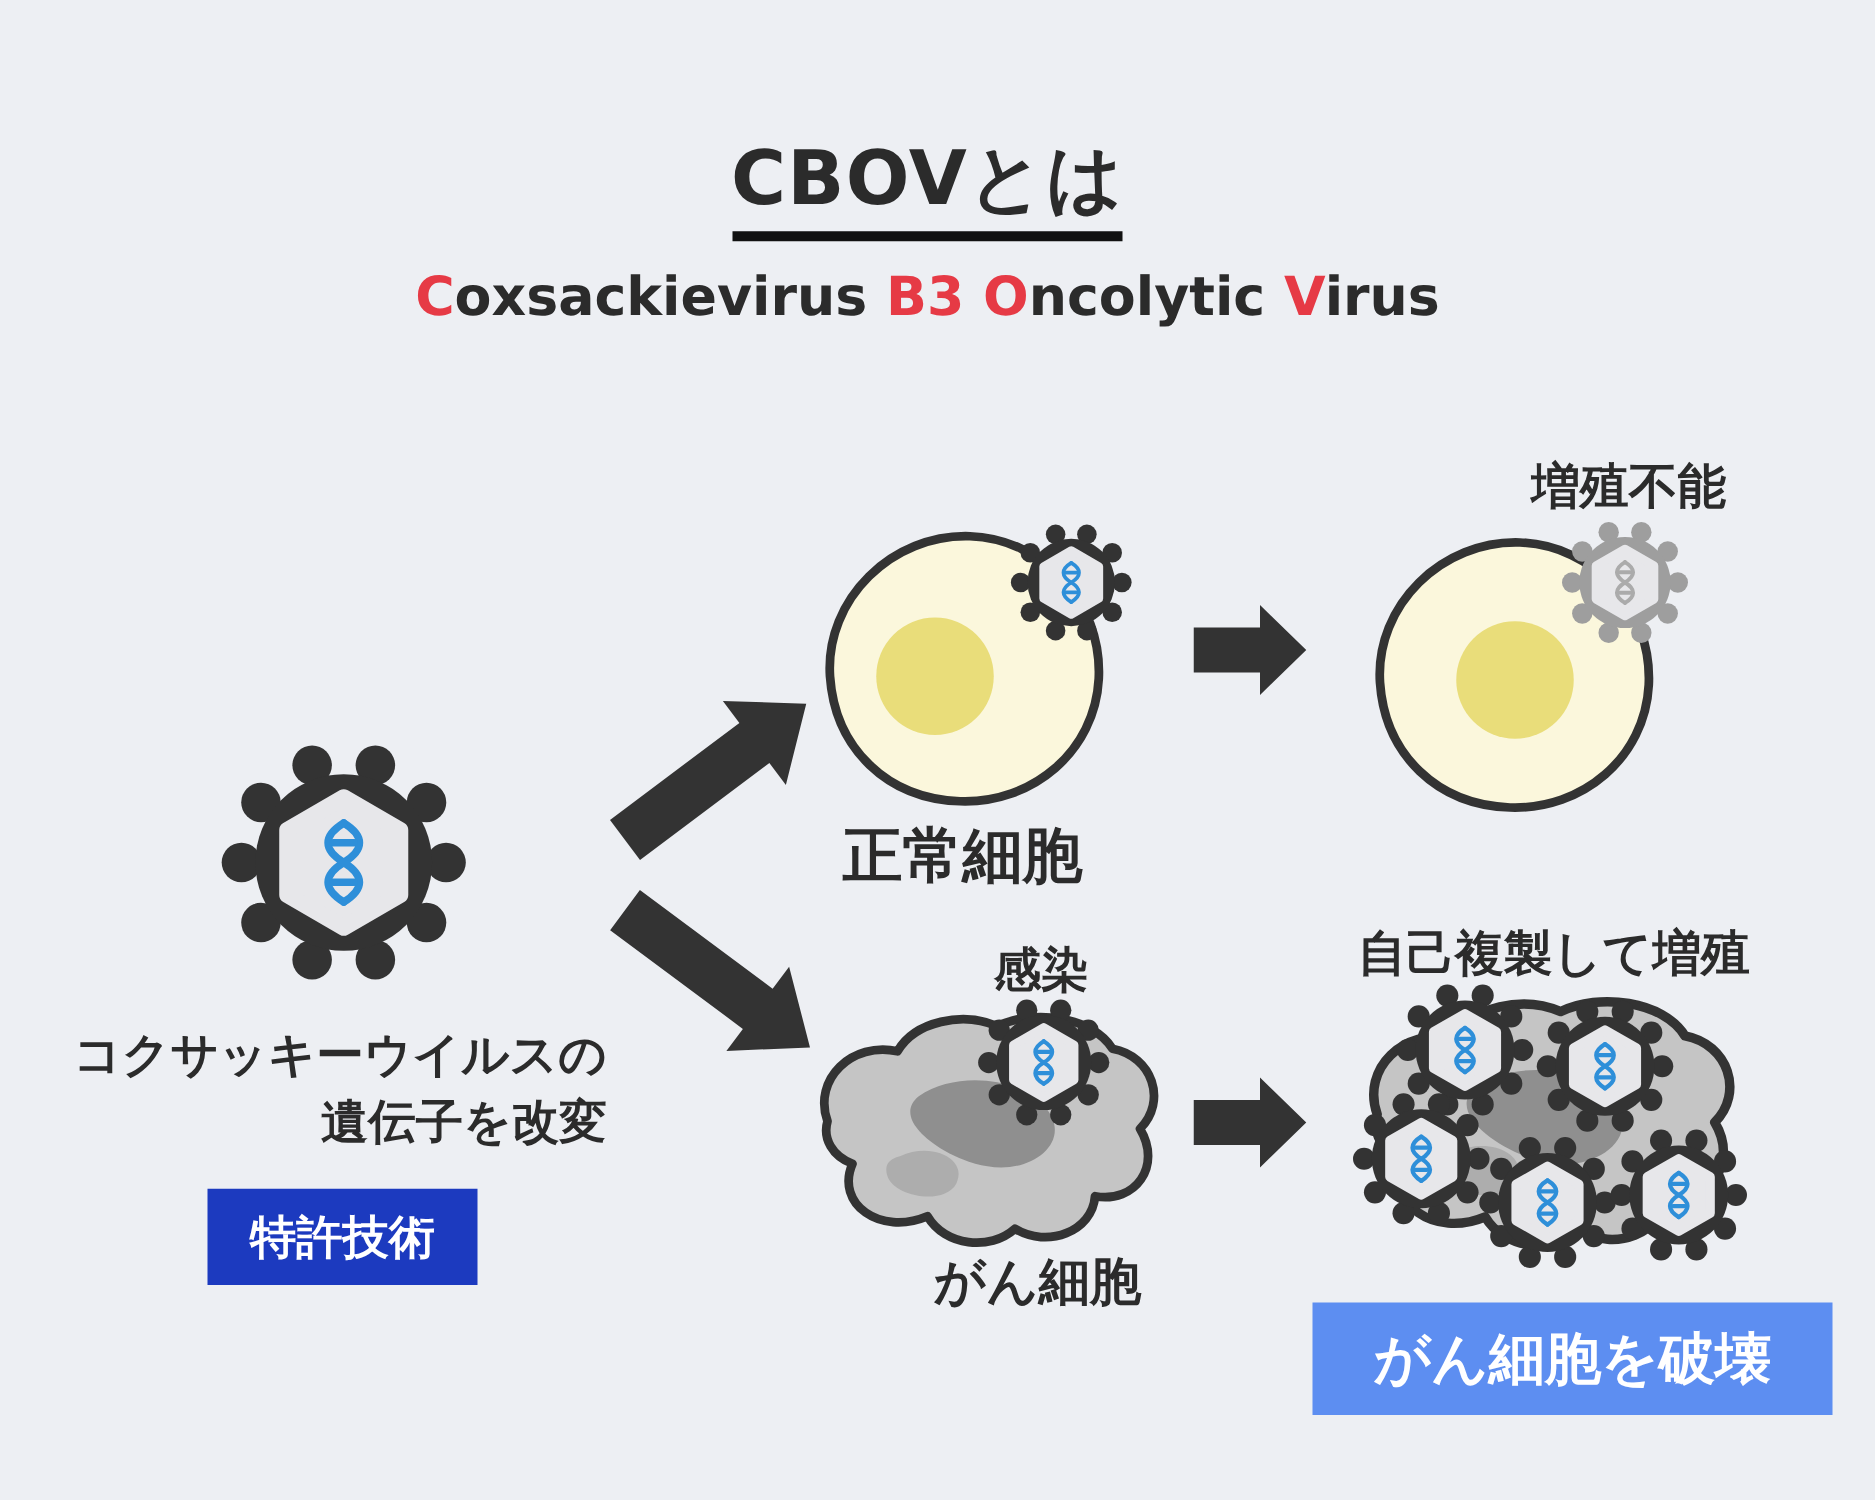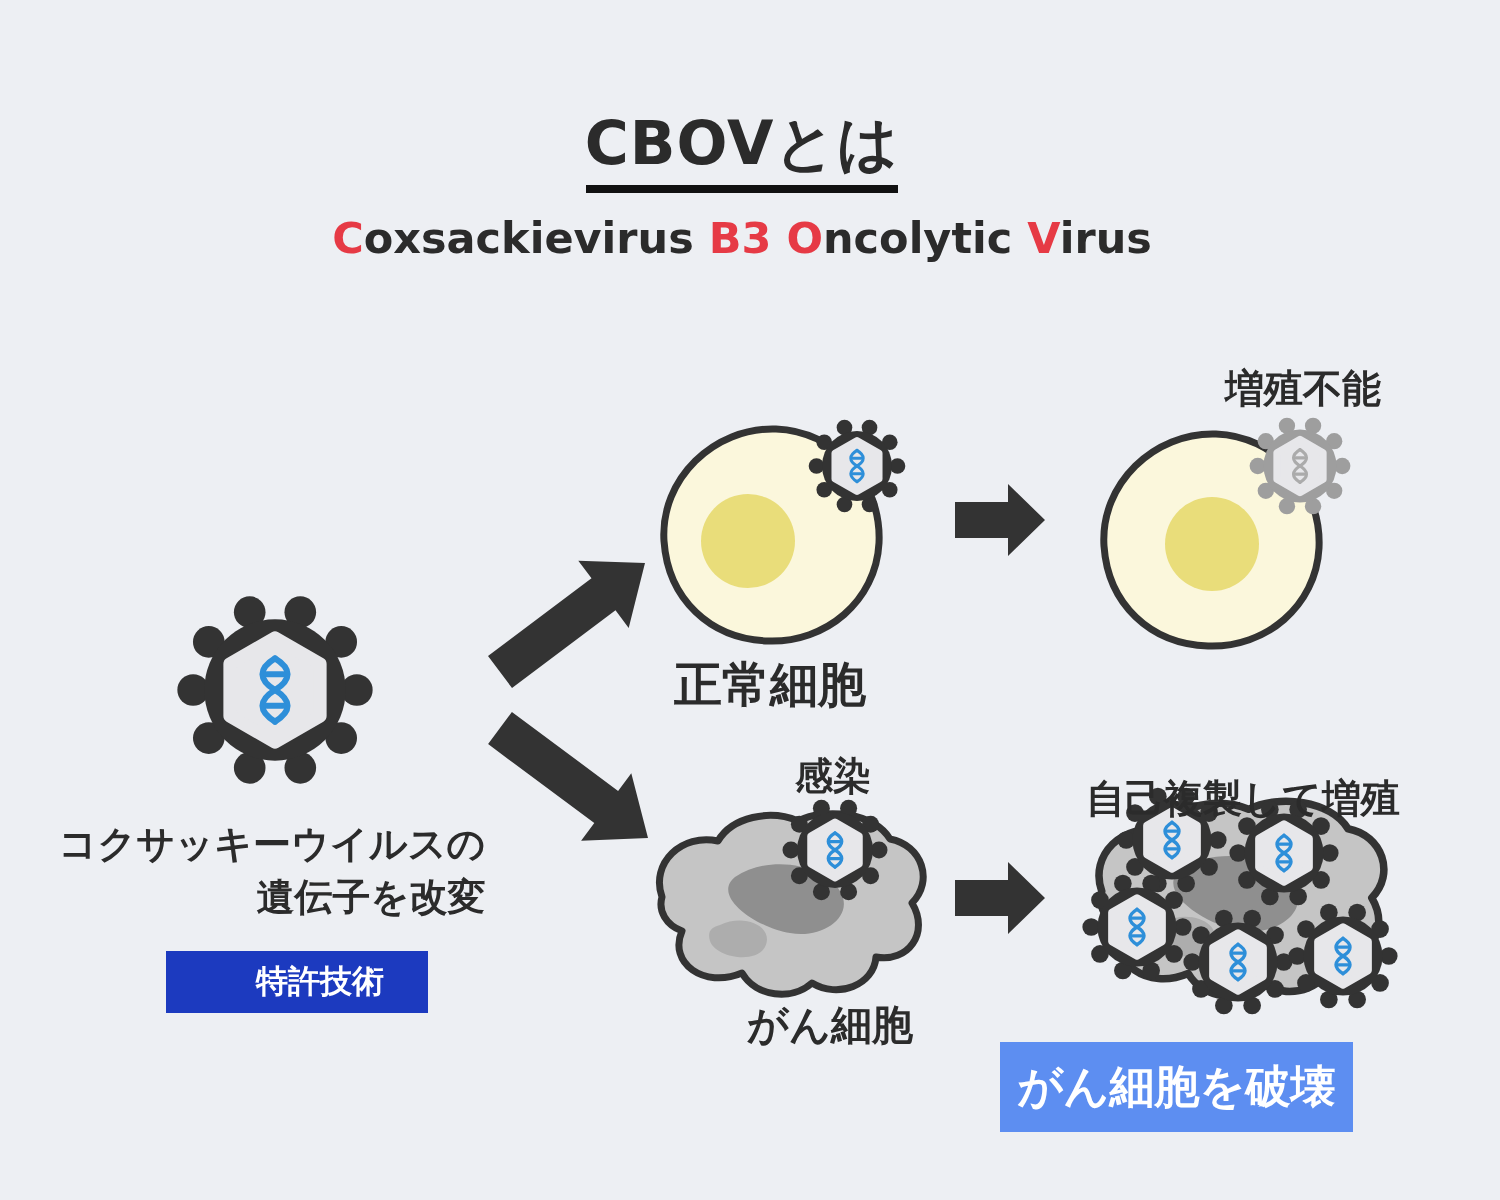--- a/index.html
+++ b/index.html
@@ -22,36 +22,36 @@
   .label {
     position: absolute;
     transform: translateX(-50%);
     white-space: nowrap;
     font-weight: 600;
   }
   .lbl-normal-cell   { left: 770px;  top: 653px; font-size: 48px; }
   .lbl-no-repl       { left: 1303px; top: 362px; font-size: 39px; font-family: Liberation Mono, monospace; }
   .lbl-infection     { left: 833px;  top: 751px; font-size: 38px; }
   .lbl-cancer-cell   { left: 786px;  top: 998px; font-size: 41px; margin-left: 44px; }
-  .lbl-self-repl     { left: 1243px; top: 772px; font-size: 39px; }
+  .lbl-self-repl     { left: 1243px; top: 736px; font-size: 39px; }
   .virus-caption {
     position: absolute;
     left: 272px; top: 818px;
     transform: translateX(-50%);
     text-align: right;
     font-size: 38px; font-weight: 600; line-height: 1.4;
     white-space: nowrap;
   }
   .badge {
     position: absolute;
     display: flex; align-items: center; justify-content: center;
     color: #ffffff; font-weight: 700; white-space: nowrap;
   }
-  .badge-patent  { left: 166px;  top: 951px;  width: 216px; height: 62px; font-size: 32px; background: var(--patent-blue, #1c3abf); padding-left: 46px; }
-  .badge-destroy { left: 1000px; top: 1042px; width: 353px; height: 90px; font-size: 45px; background: var(--destroy-blue, #5d8ef1); }
+  .badge-patent  { left: 166px;  top: 951px;  width: 216px; height: 77px; font-size: 37px; background: var(--patent-blue, #1c3abf); }
+  .badge-destroy { left: 1050px; top: 1042px; width: 416px; height: 90px; font-size: 45px; background: var(--destroy-blue, #5d8ef1); }
 </style>
 </head>
 <body>
 
 <div class="canvas">
 
   <div class="header">
     <div class="title">CBOVとは</div>
     <div class="title-underline"></div>
     <div class="acronym"><span class="red">C</span><span>oxsackievirus</span> <span class="red">B3</span> <span class="red">O</span><span>ncolytic</span> <span class="red">V</span><span>irus</span></div>

